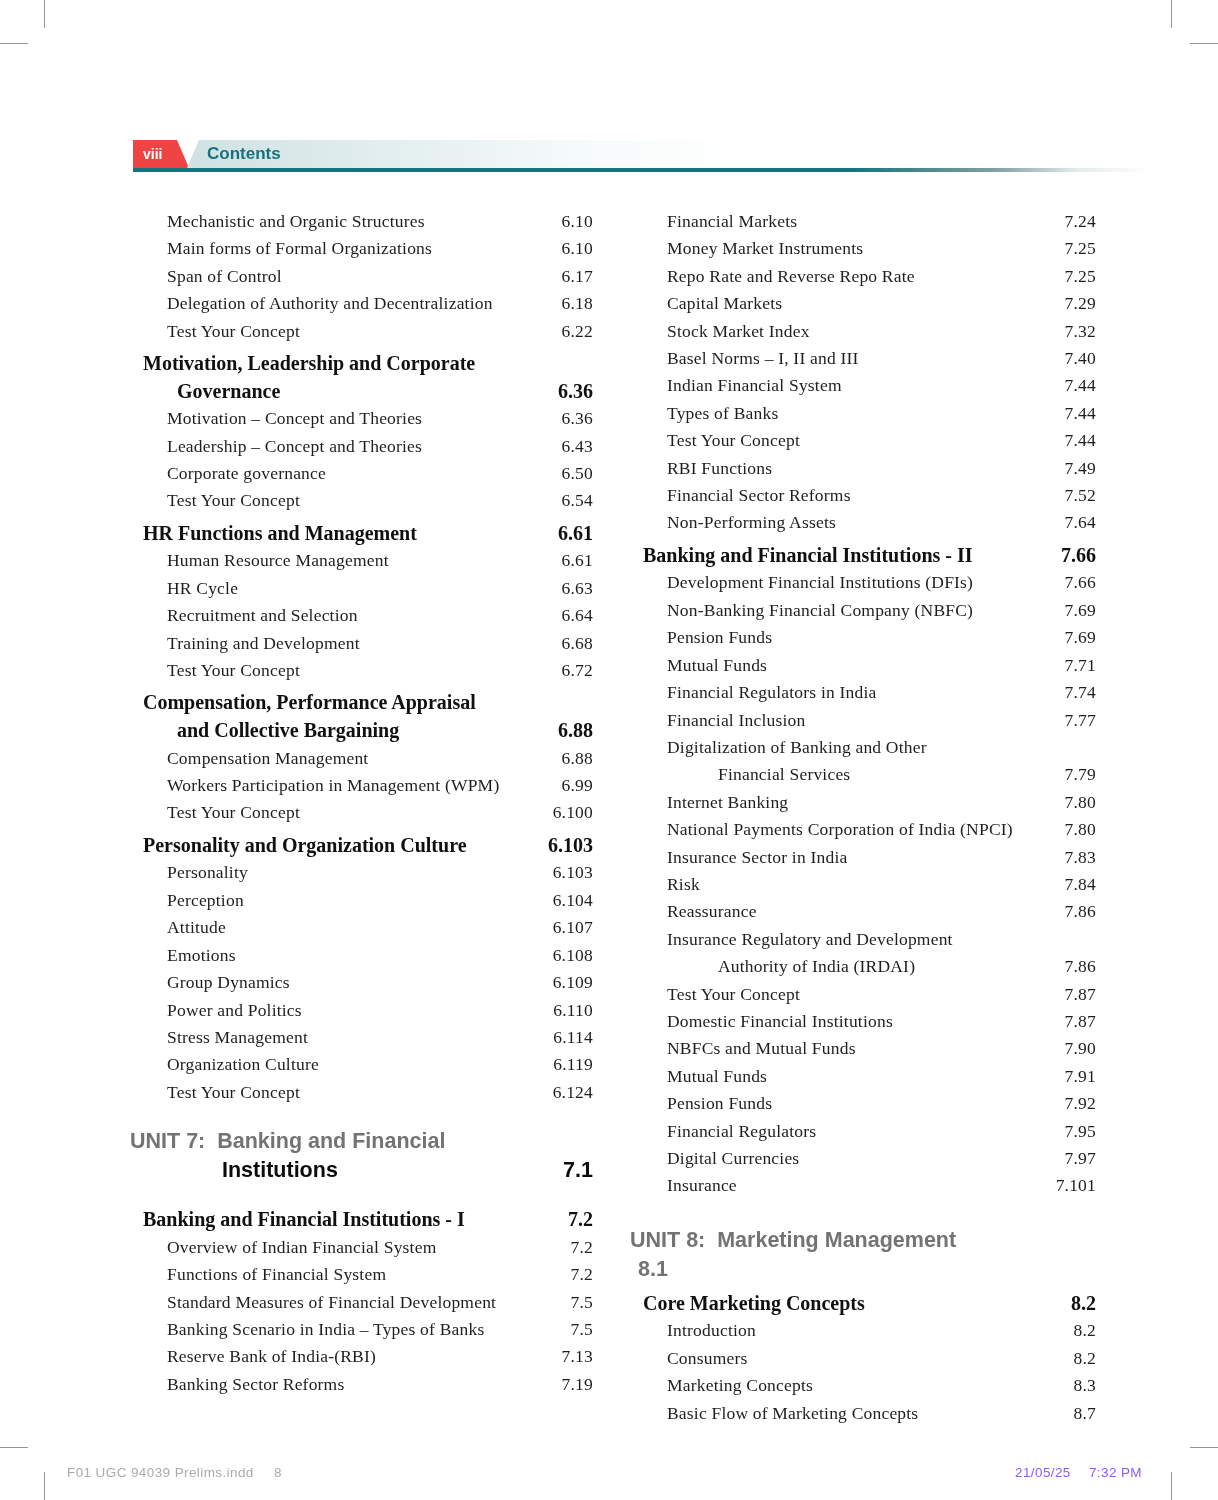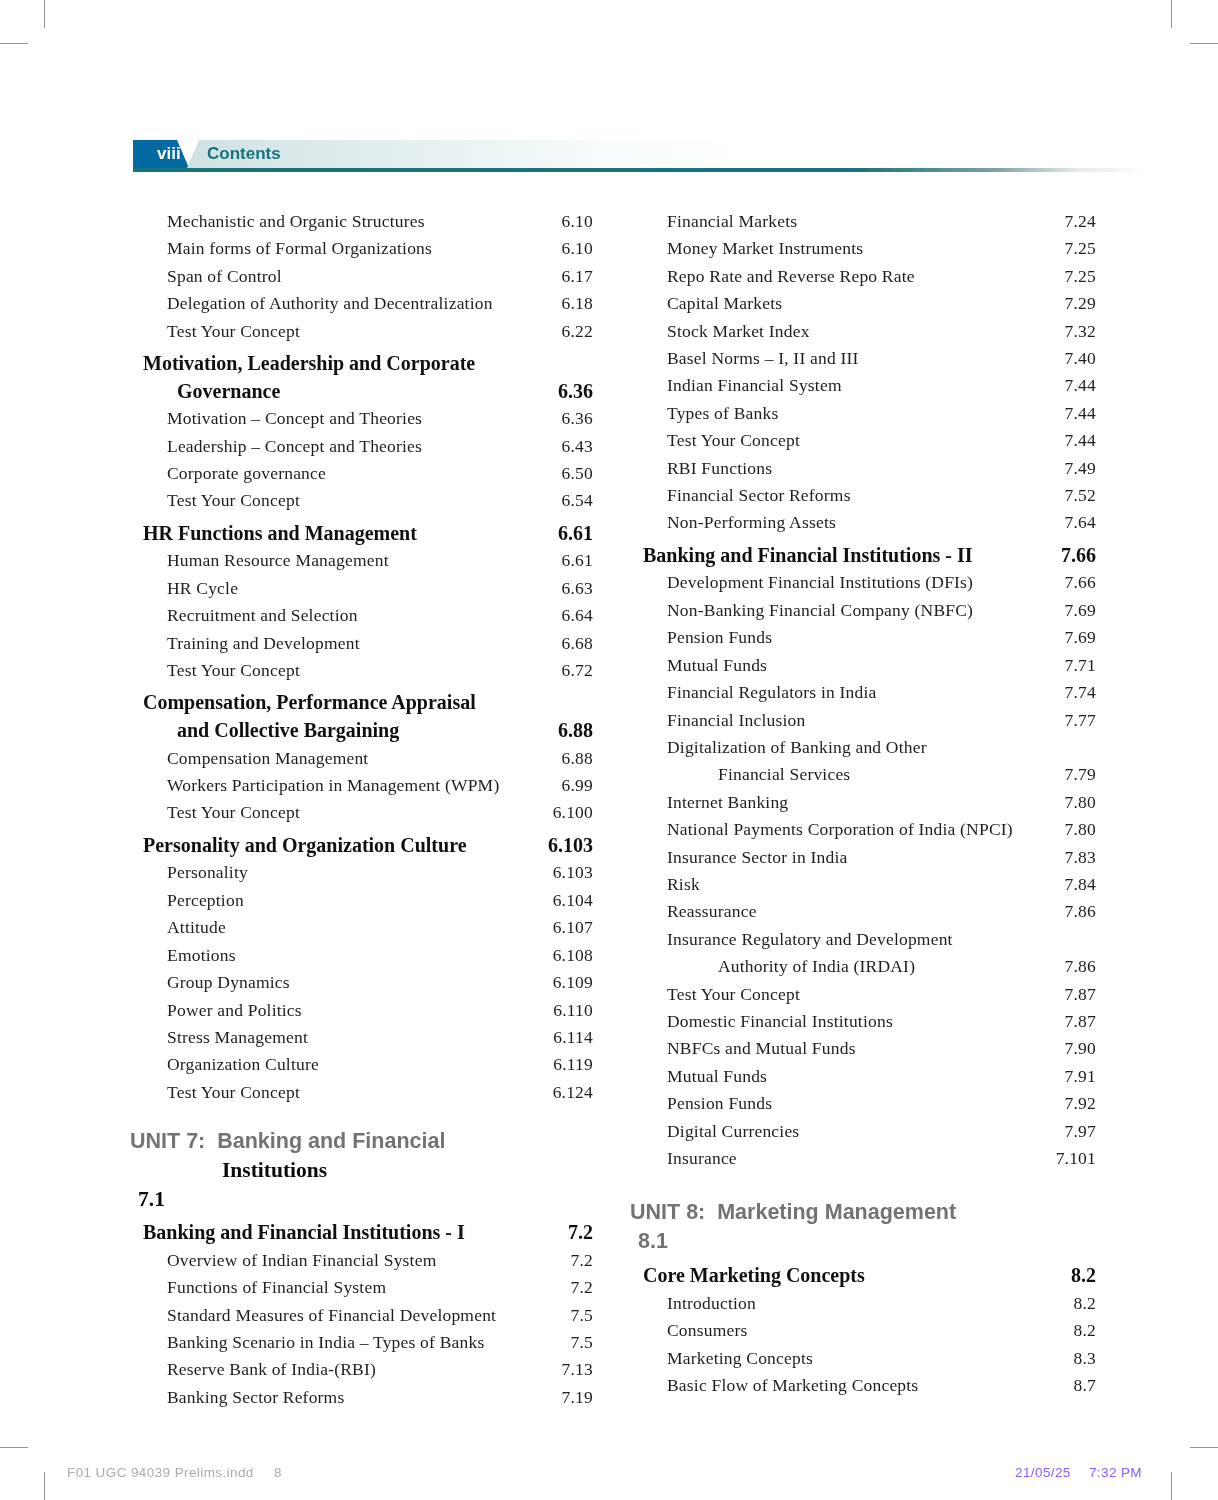--- a/index.html
+++ b/index.html
@@ -6,24 +6,24 @@
   .page{position:relative;width:1218px;height:1500px;background:#ffffff;overflow:hidden;
         font-family:"Liberation Serif", serif;}
 
   
   .crop{position:absolute;background:#949494;}
   .crop.v{width:1px;height:28px;}
   .crop.h{width:28px;height:1px;}
 
   
   .header{position:absolute;left:133px;top:140px;width:957px;height:28px;display:flex;}
-  .viii-box{background:#0369a1;width:56px;height:28px;
+  .viii-box{background:#ef4444;width:56px;height:28px;
             clip-path:polygon(0 0,calc(100% - 12px) 0,100% 100%,0 100%);
             color:#ffffff;font-family:"Liberation Sans",sans-serif;font-weight:bold;
-            font-size:17px;line-height:28px;padding-left:24px;box-sizing:border-box;}
+            font-size:14px;line-height:28px;padding-left:10px;box-sizing:border-box;}
   .contents-band{margin-left:-6px;height:28px;flex:1;
             clip-path:polygon(16px 0,100% 0,100% 100%,4px 100%);
             background:linear-gradient(to right,#cfe1e3 0%,#e2eeef 22%,#f7fbfb 45%,#ffffff 62%,#ffffff 100%);
             color:#17727C;font-family:"Liberation Sans",sans-serif;font-weight:bold;
             font-size:17px;line-height:28px;padding-left:24px;box-sizing:border-box;}
   .header-rule{position:absolute;left:133px;top:168px;width:1027px;height:4px;
             background:linear-gradient(to right,#17727C 0%,#17727C 70%,#7fa0a4 84%,rgba(210,218,219,0.55) 92%,rgba(255,255,255,0) 99%);}
 
   
   .col{position:absolute;top:208px;}
@@ -40,22 +40,22 @@
   .row.sub-cont .t{padding-left:88px;}
 
   .row.section{font-weight:bold;font-size:20px;line-height:27.6px;color:#101010;margin-top:5px;}
   .row.section .t{padding-left:13px;}
   .row.section-cont{font-weight:bold;font-size:20px;line-height:27.6px;color:#101010;}
   .row.section-cont .t{padding-left:47px;}
 
   .row.unit{font-family:"Liberation Sans",sans-serif;font-weight:bold;font-size:21.5px;
             line-height:29px;color:#737373;margin-top:21px;}
   .row.unit .t{padding-left:0;}
-  .row.unit-cont{font-family:Liberation Serif, serif;font-weight:bold;font-size:21.5px;
-            line-height:29px;color:#0b0b0b;margin-bottom:5px;flex-direction:column;}
+  .row.unit-cont{font-family:Liberation Sans, sans-serif;font-weight:bold;font-size:21.5px;
+            line-height:29px;color:#0b0b0b;margin-bottom:21px;}
   .row.unit-cont .t{padding-left:92px;}
 
   .col-right .row.unit{margin-top:26px;margin-bottom:6px;flex-direction:column;}
 
   
   .footer-left{position:absolute;left:67px;top:1465px;color:#ababab;
             font-family:"Liberation Sans",sans-serif;font-size:13.5px;letter-spacing:0.4px;}
   .footer-left .fpage{margin-left:16px;}
   .footer-right{position:absolute;right:76px;top:1465px;color:#8b5cf6;
             font-family:"Liberation Sans",sans-serif;font-size:13.5px;letter-spacing:0.4px;text-align:right;}
@@ -373,20 +373,24 @@
       </div>
       <div class="row sub">
         <span class="t">Mutual Funds</span>
         <span class="p">7.91</span>
       </div>
       <div class="row sub">
         <span class="t">Pension Funds</span>
         <span class="p">7.92</span>
       </div>
       <div class="row sub">
+        <span class="t">Financial Regulators</span>
+        <span class="p">7.95</span>
+      </div>
+      <div class="row sub">
         <span class="t">Digital Currencies</span>
         <span class="p">7.97</span>
       </div>
       <div class="row sub">
         <span class="t">Insurance</span>
         <span class="p">7.101</span>
       </div>
       <div class="row unit">
         <span class="t">UNIT 8:&nbsp; Marketing Management</span>
         <span class="p">8.1</span>

